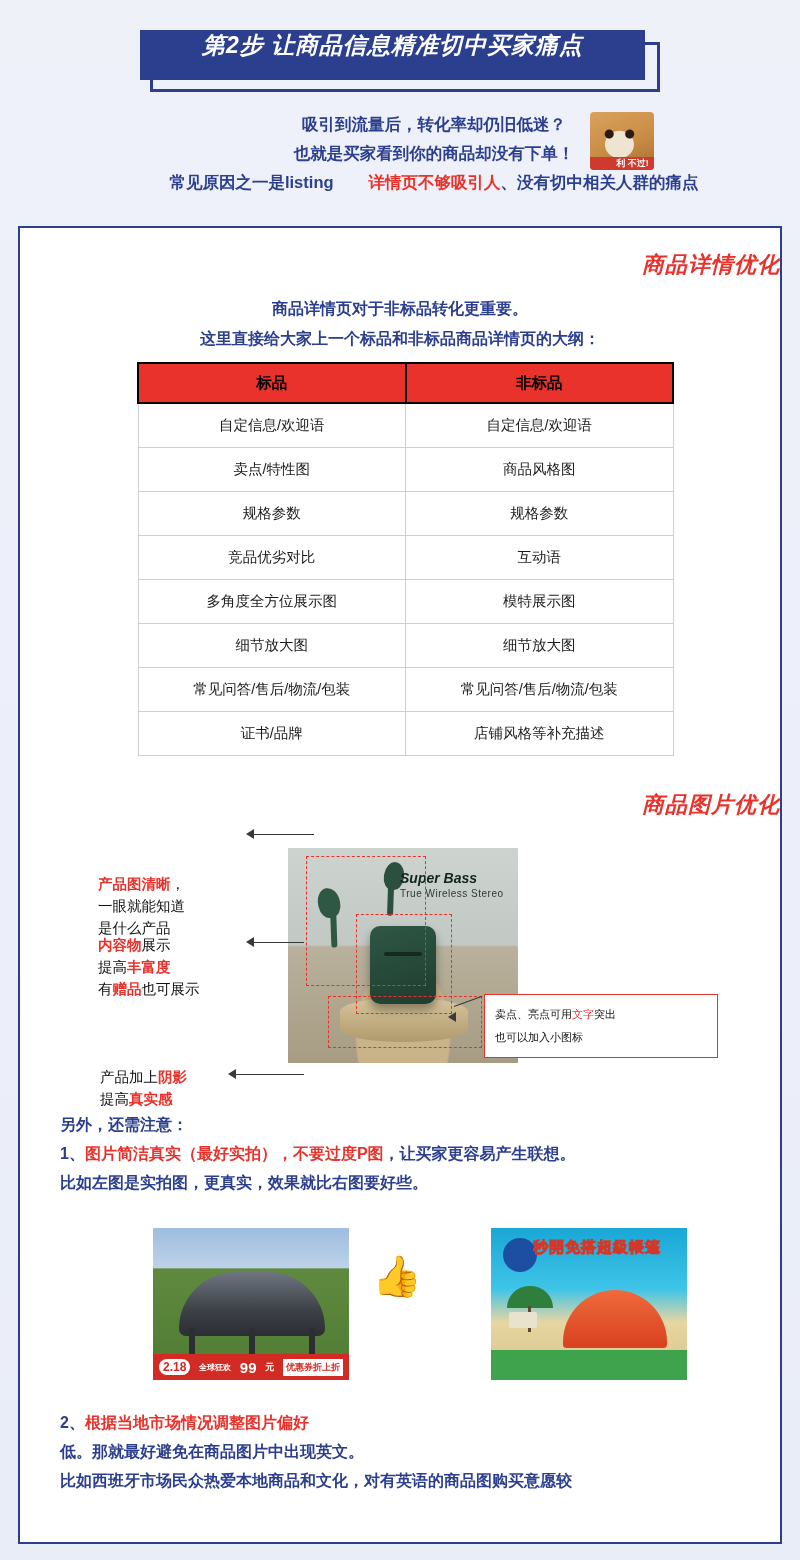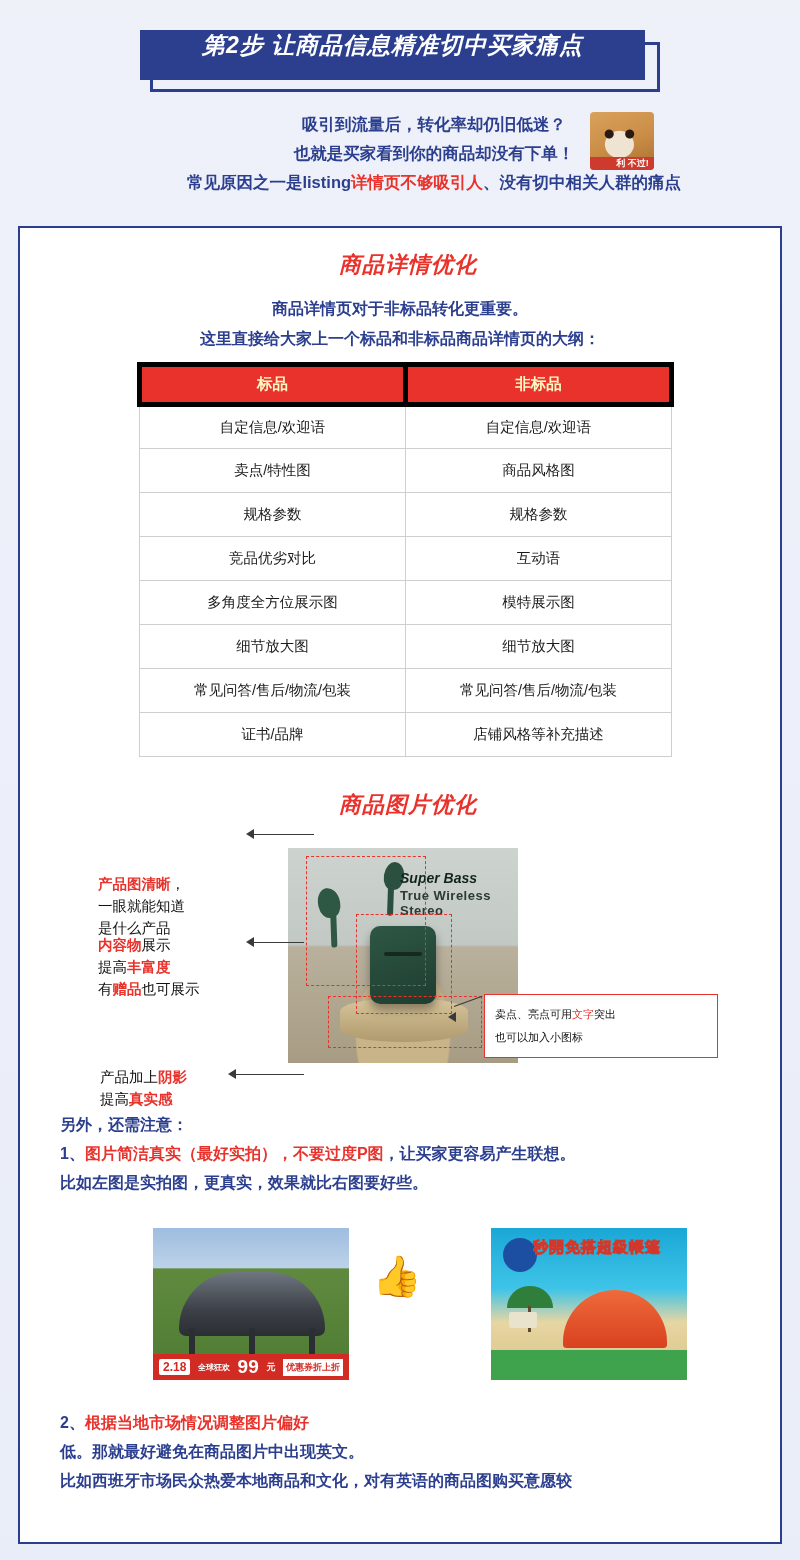--- a/index.html
+++ b/index.html
@@ -52,21 +52,21 @@
     position: absolute;
     left: 0; top: 110px;
     width: 800px;
     text-align: center;
     color: #2c3f8f;
     font-size: 16.5px;
     font-weight: bold;
     line-height: 29px;
     margin-left: 34px;
   }
-  .intro .hl { color: #e8322b; }
+  .intro .hl { color: #e8322b; padding-left: 35px; }
   .dog {
     position: absolute;
     left: 590px; top: 112px;
     width: 64px; height: 58px;
     border-radius: 4px;
     background:
       radial-gradient(circle at 30% 38%, #2a1a12 0 4px, transparent 5px),
       radial-gradient(circle at 62% 38%, #2a1a12 0 4px, transparent 5px),
       radial-gradient(ellipse at 46% 56%, #efe3d2 0 14px, transparent 15px),
       linear-gradient(160deg,#d9a25c 0%, #c98c45 55%, #a86f31 100%);
@@ -81,21 +81,21 @@
   
   .card {
     position: absolute;
     left: 18px; top: 226px;
     width: 764px; height: 1318px;
     background: #ffffff;
     border: 2px solid #2c3f8f;
   }
 
   .sec-title {
-    text-align: center;
+    text-align: right;
     color: #e8322b;
     font-size: 22px;
     font-weight: bold;
     font-style: italic;
     letter-spacing: 1px;
     padding-left: 16px;
   }
   #t1 { position:absolute; left:0; top:22px; width:100%; }
   .lead {
     position: absolute;
@@ -110,25 +110,25 @@
   
   table.outline {
     position: absolute;
     left: 117px; top: 134px;
     width: 537px;
     border-collapse: collapse;
     table-layout: fixed;
   }
   table.outline th {
     background: #e8322b;
-    color: #fef9c3;
+    color: #000000;
     font-size: 15.5px;
     font-weight: bold;
     height: 40px;
-    border: 5px solid #000000;
+    border: 2px solid #000000;
   }
   table.outline td {
     border: 1px solid #cfcfcf;
     height: 44px;
     text-align: center;
     font-size: 14.5px;
     color: #1a1a1a;
   }
 
   #t2 { position:absolute; left:0; top:562px; width:100%; }
@@ -174,21 +174,21 @@
   }
   .photo .bud2:after {
     content:""; position:absolute; left:7px; top:24px; width:6px; height:30px;
     background:#2b5040; border-radius:3px; transform: rotate(-6deg);
   }
   .photo .brand {
     position:absolute; left:112px; top:22px; width:110px;
     color:#11241c; font-size:14px; font-weight:bold; font-style:italic;
   }
   .photo .brand small {
-    display:block; font-size:13px; font-weight:bold; font-style:normal; color:#2b3a33;
+    display:block; font-size:10px; font-weight:normal; font-style:normal; color:#2b3a33;
     letter-spacing:.5px; margin-top:2px;
   }
   .dash-box {
     position:absolute; border:1px dashed #e8322b;
   }
 
   .anno {
     position: absolute;
     font-size: 14.5px;
     line-height: 22px;
@@ -236,22 +236,22 @@
     border-radius: 64px 64px 8px 8px;
   }
   .img-left .tentleg {
     position:absolute; bottom:26px; width:6px; height:26px; background:#2b2e33;
   }
   .img-left .bar {
     position:absolute; left:0; bottom:0; width:100%; height:26px;
     background:#d22b24; color:#fff; font-size:12px; font-weight:bold;
     display:flex; align-items:center; justify-content:space-between; padding:0 6px;
   }
-  .img-left .bar .p1 { background:#fff; color:#d22b24; padding:1px 4px; border-radius:2px; }
-  .img-left .bar .p2 { font-size:19px; }
+  .img-left .bar .p1 { background:#fff; color:#d22b24; padding:1px 4px; border-radius:8px; }
+  .img-left .bar .p2 { font-size:15px; }
   .img-left .bar .p3 { font-size:9px; background:#fff; color:#d22b24; padding:2px 3px; }
 
   .img-right {
     position:absolute; left:471px; top:1000px; width:196px; height:152px;
     background:
       linear-gradient(180deg,#1aa7d6 0%, #3fc4e8 40%, #e6d6a2 62%, #d8c188 100%);
     overflow:hidden;
   }
   .img-right .sun { position:absolute; left:12px; top:10px; width:34px; height:34px; border-radius:50%; background:#1c4fa1; }
   .img-right .hdr {

